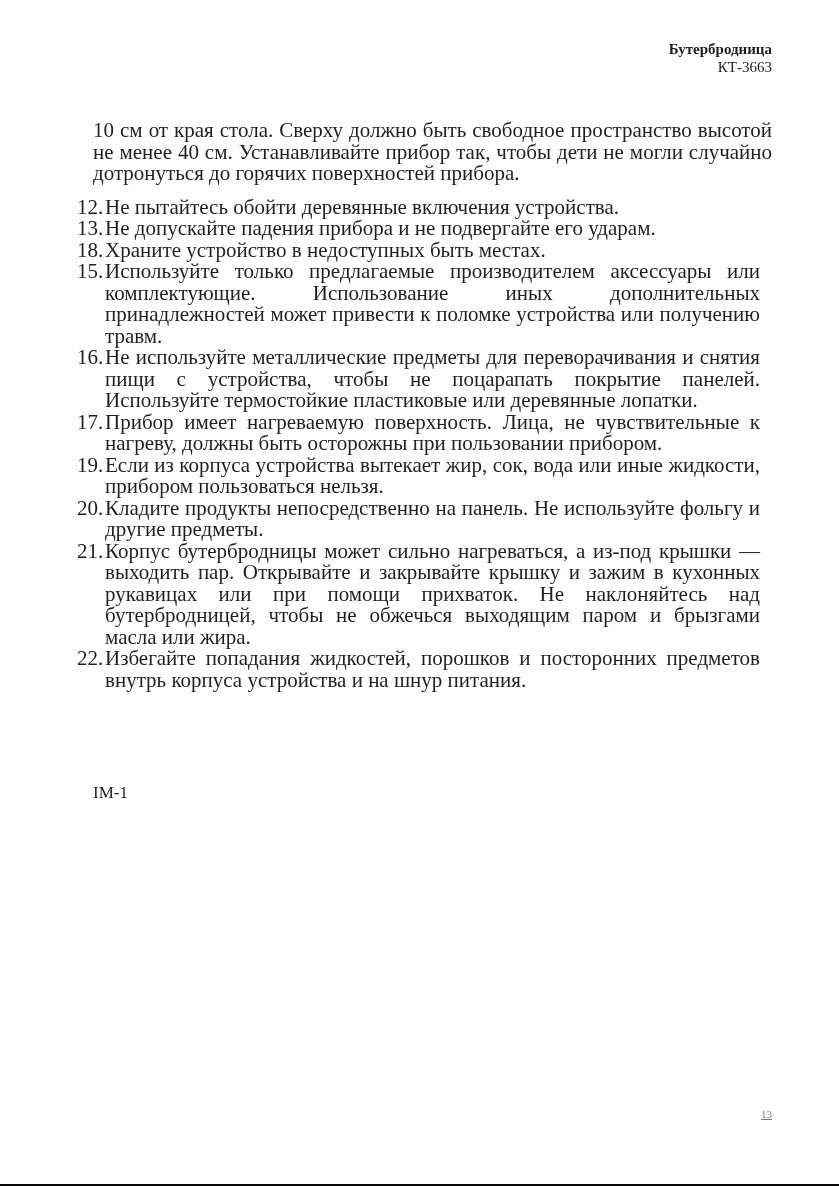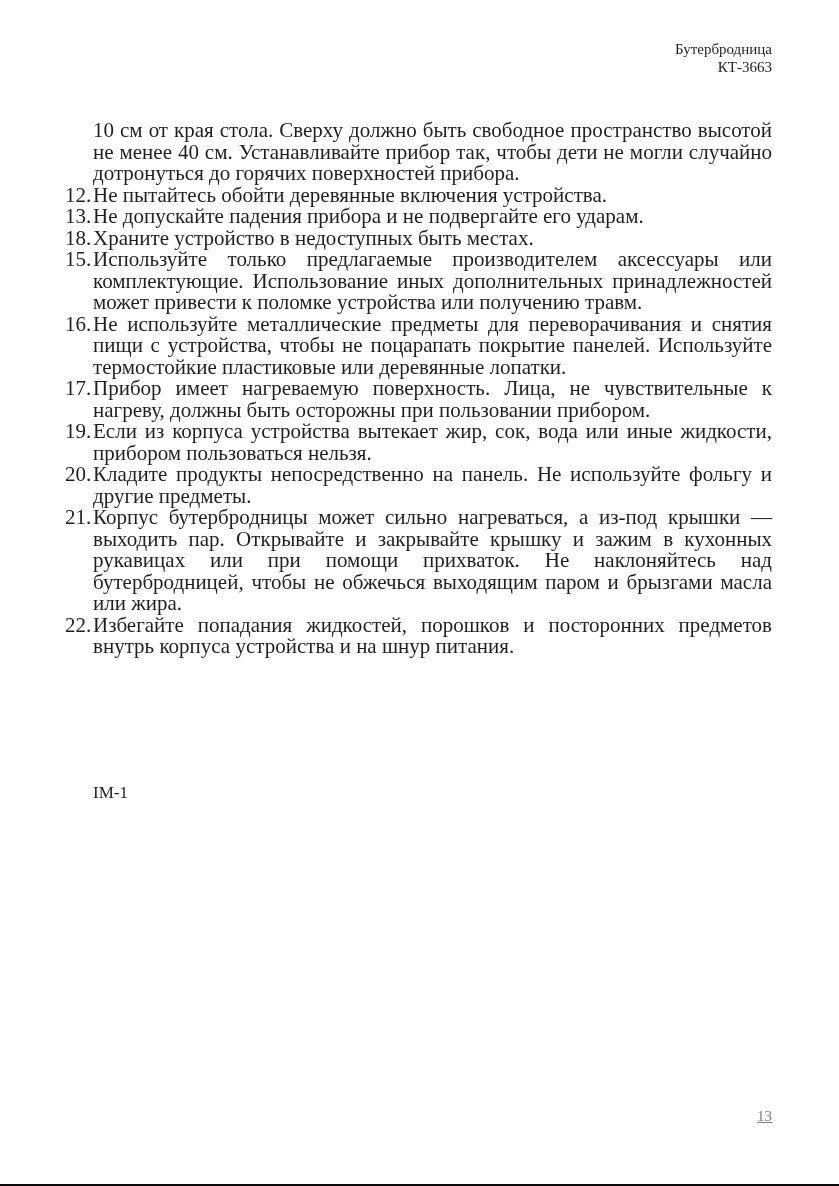--- a/index.html
+++ b/index.html
@@ -19,40 +19,40 @@
   
   .doc-header {
     position: absolute;
     top: 40px;
     right: 67px;
     text-align: right;
     font-size: 15px;
     line-height: 18px;
   }
   .doc-header .product {
-    font-weight: normal;
+    font-weight: bold;
   }
   
   .content {
     position: absolute;
     left: 65px;
     top: 120px;
     width: 707px;
     font-size: 21px;
     line-height: 21.5px;
     text-align: justify;
     -webkit-hyphens: manual;
     hyphens: manual;
   }
   .cont-para {
     margin: 0 0 0 28px;
   }
   .items {
     list-style: none;
-    margin: 0;
+    margin: 12px;
     padding: 0;
   }
   .item {
     position: relative;
     padding-left: 28px;
     text-align: justify;
   }
   .item .num {
     position: absolute;
     left: 0;
@@ -65,21 +65,21 @@
     top: 782px;
     font-size: 17px;
     line-height: 21px;
     color: #1f1f1f;
   }
   
   .page-number {
     position: absolute;
     right: 67px;
     top: 1108px;
-    font-size: 15px;
+    font-size: 11px;
     color: #7d7d7d;
     text-decoration: underline;
   }
   
   .scan-edge {
     position: absolute;
     left: 0;
     bottom: 0;
     width: 100%;
     height: 2px;

